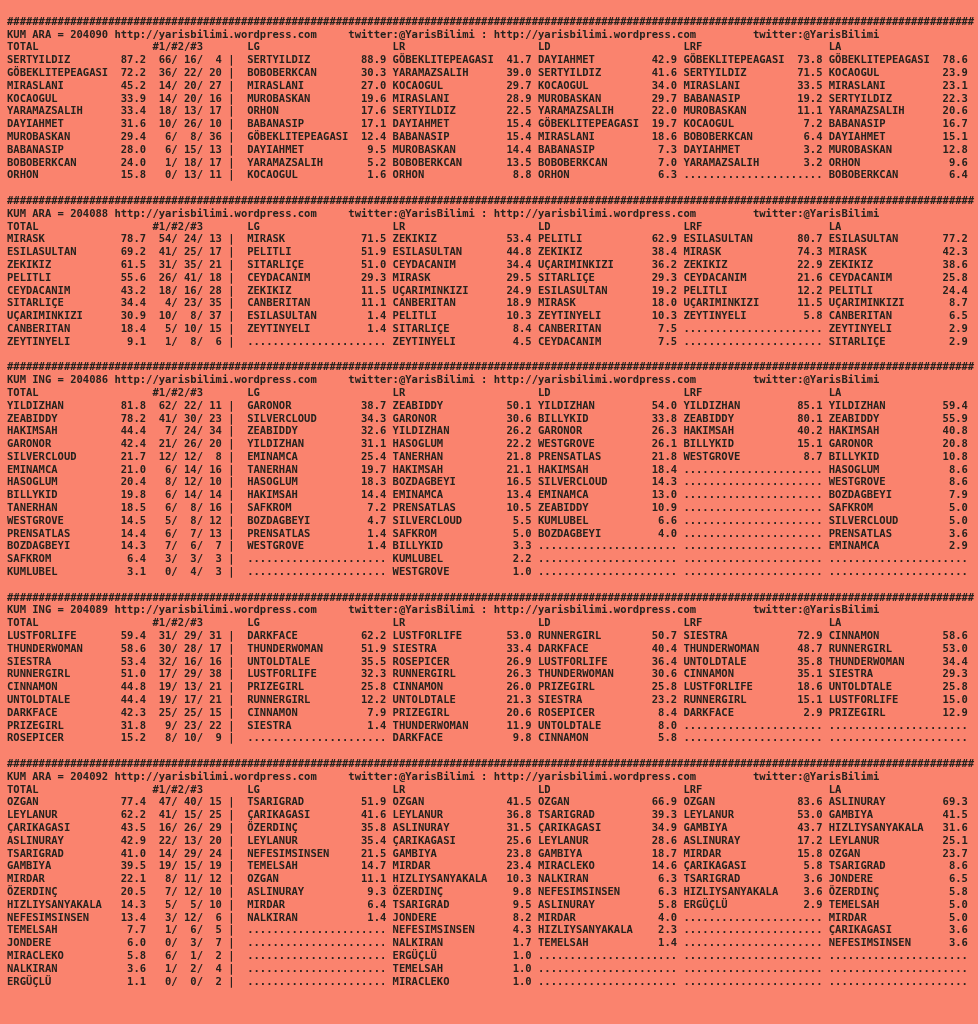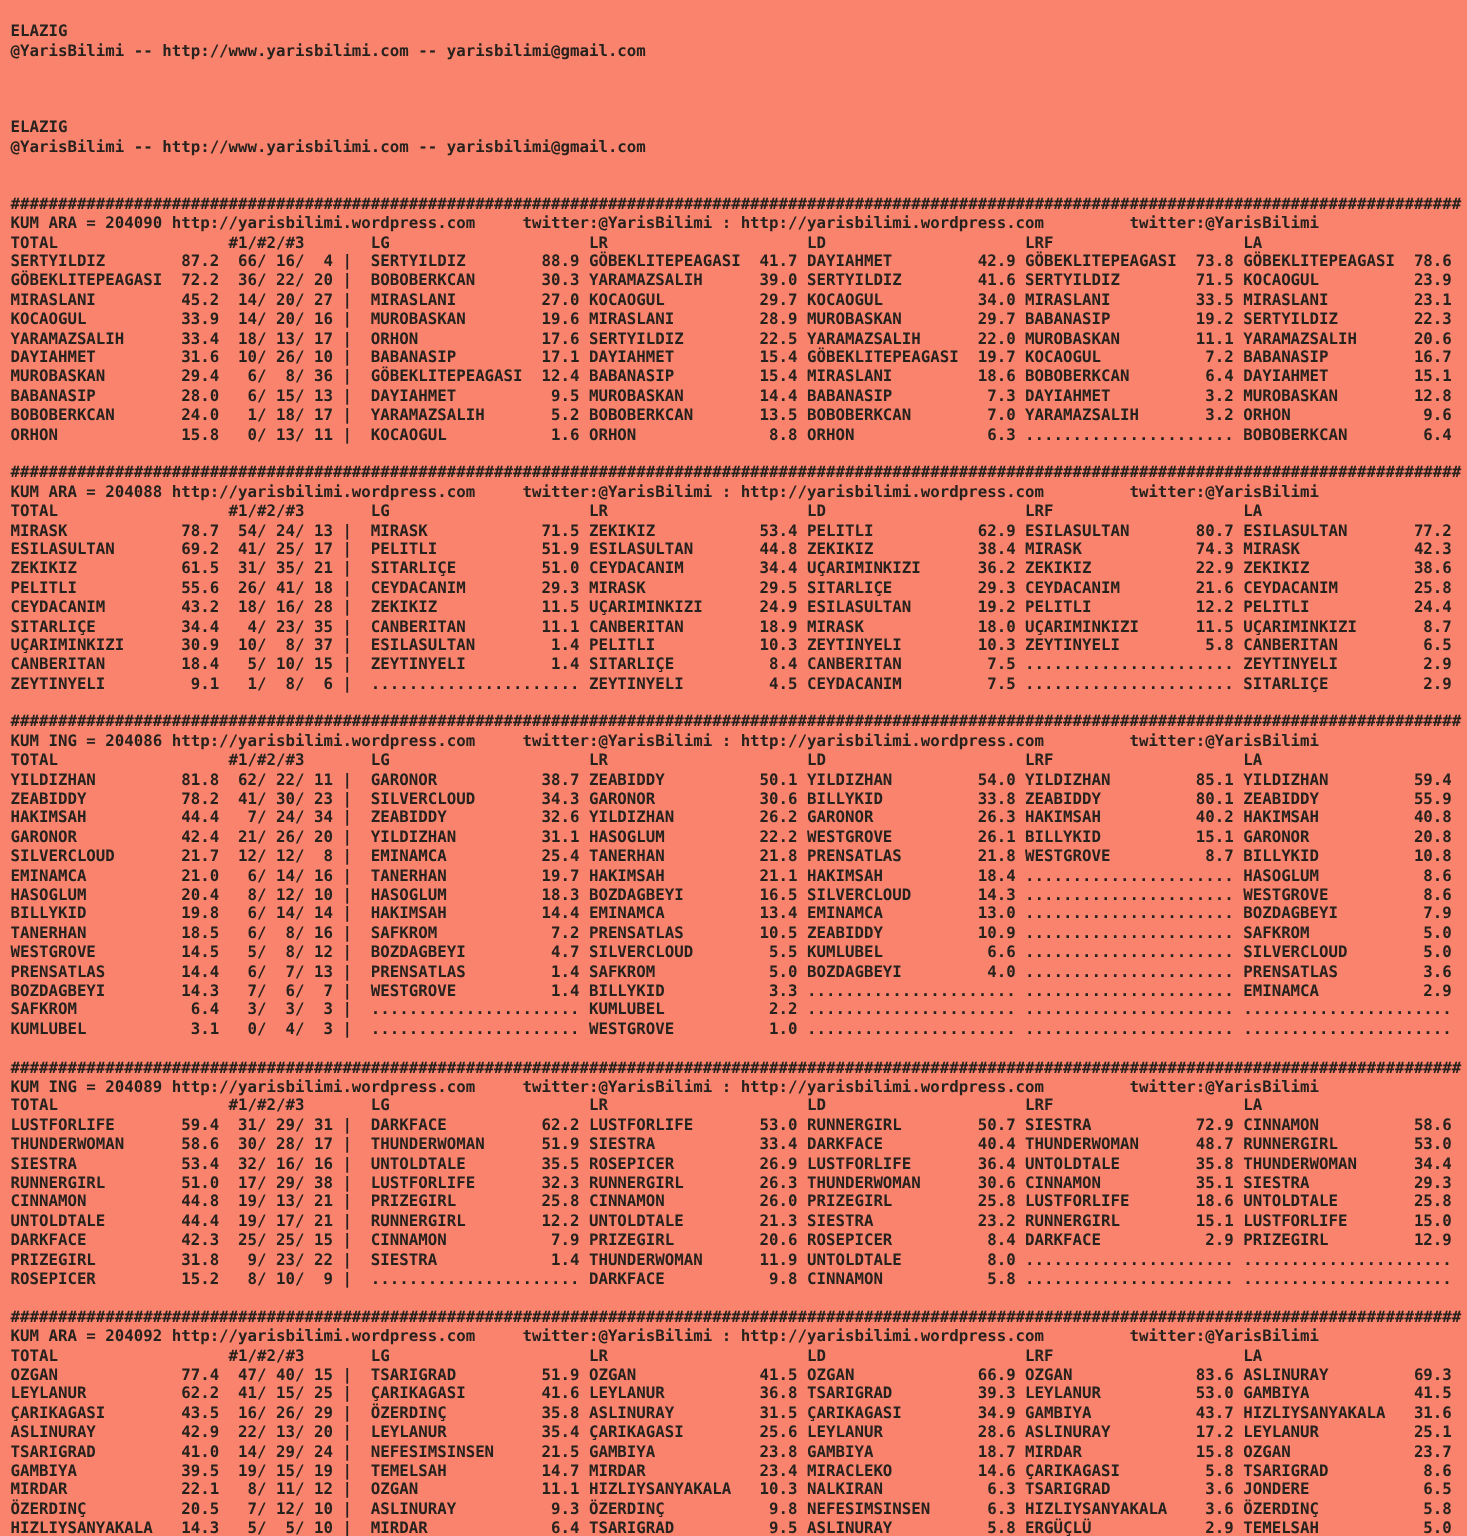--- a/index.html
+++ b/index.html
@@ -16,27 +16,20 @@
     padding:2px 0 0 7px;
     white-space:pre;
   }
   pre{margin:0;font:inherit;white-space:pre}
   .preamble{margin-bottom:12.8px}
 </style>
 </head>
 <body>
 
 <div class="term">
-<pre class="preamble"><span>ELAZIG</span>
-<span>@YarisBilimi -- http://www.yarisbilimi.com -- yarisbilimi@gmail.com</span>
-
-
-
-<span>ELAZIG</span>
-<span>@YarisBilimi -- http://www.yarisbilimi.com -- yarisbilimi@gmail.com</span></pre>
 <pre>#########################################################################################################################################################
 KUM ARA = 204090 http://yarisbilimi.wordpress.com     twitter:@YarisBilimi : http://yarisbilimi.wordpress.com         twitter:@YarisBilimi
 TOTAL                  #1/#2/#3       LG                     LR                     LD                     LRF                    LA
 SERTYILDIZ        87.2  66/ 16/  4 |  SERTYILDIZ        88.9 GÖBEKLITEPEAGASI  41.7 DAYIAHMET         42.9 GÖBEKLITEPEAGASI  73.8 GÖBEKLITEPEAGASI  78.6
 GÖBEKLITEPEAGASI  72.2  36/ 22/ 20 |  BOBOBERKCAN       30.3 YARAMAZSALIH      39.0 SERTYILDIZ        41.6 SERTYILDIZ        71.5 KOCAOGUL          23.9
 MIRASLANI         45.2  14/ 20/ 27 |  MIRASLANI         27.0 KOCAOGUL          29.7 KOCAOGUL          34.0 MIRASLANI         33.5 MIRASLANI         23.1
 KOCAOGUL          33.9  14/ 20/ 16 |  MUROBASKAN        19.6 MIRASLANI         28.9 MUROBASKAN        29.7 BABANASIP         19.2 SERTYILDIZ        22.3
 YARAMAZSALIH      33.4  18/ 13/ 17 |  ORHON             17.6 SERTYILDIZ        22.5 YARAMAZSALIH      22.0 MUROBASKAN        11.1 YARAMAZSALIH      20.6
 DAYIAHMET         31.6  10/ 26/ 10 |  BABANASIP         17.1 DAYIAHMET         15.4 GÖBEKLITEPEAGASI  19.7 KOCAOGUL           7.2 BABANASIP         16.7
 MUROBASKAN        29.4   6/  8/ 36 |  GÖBEKLITEPEAGASI  12.4 BABANASIP         15.4 MIRASLANI         18.6 BOBOBERKCAN        6.4 DAYIAHMET         15.1

